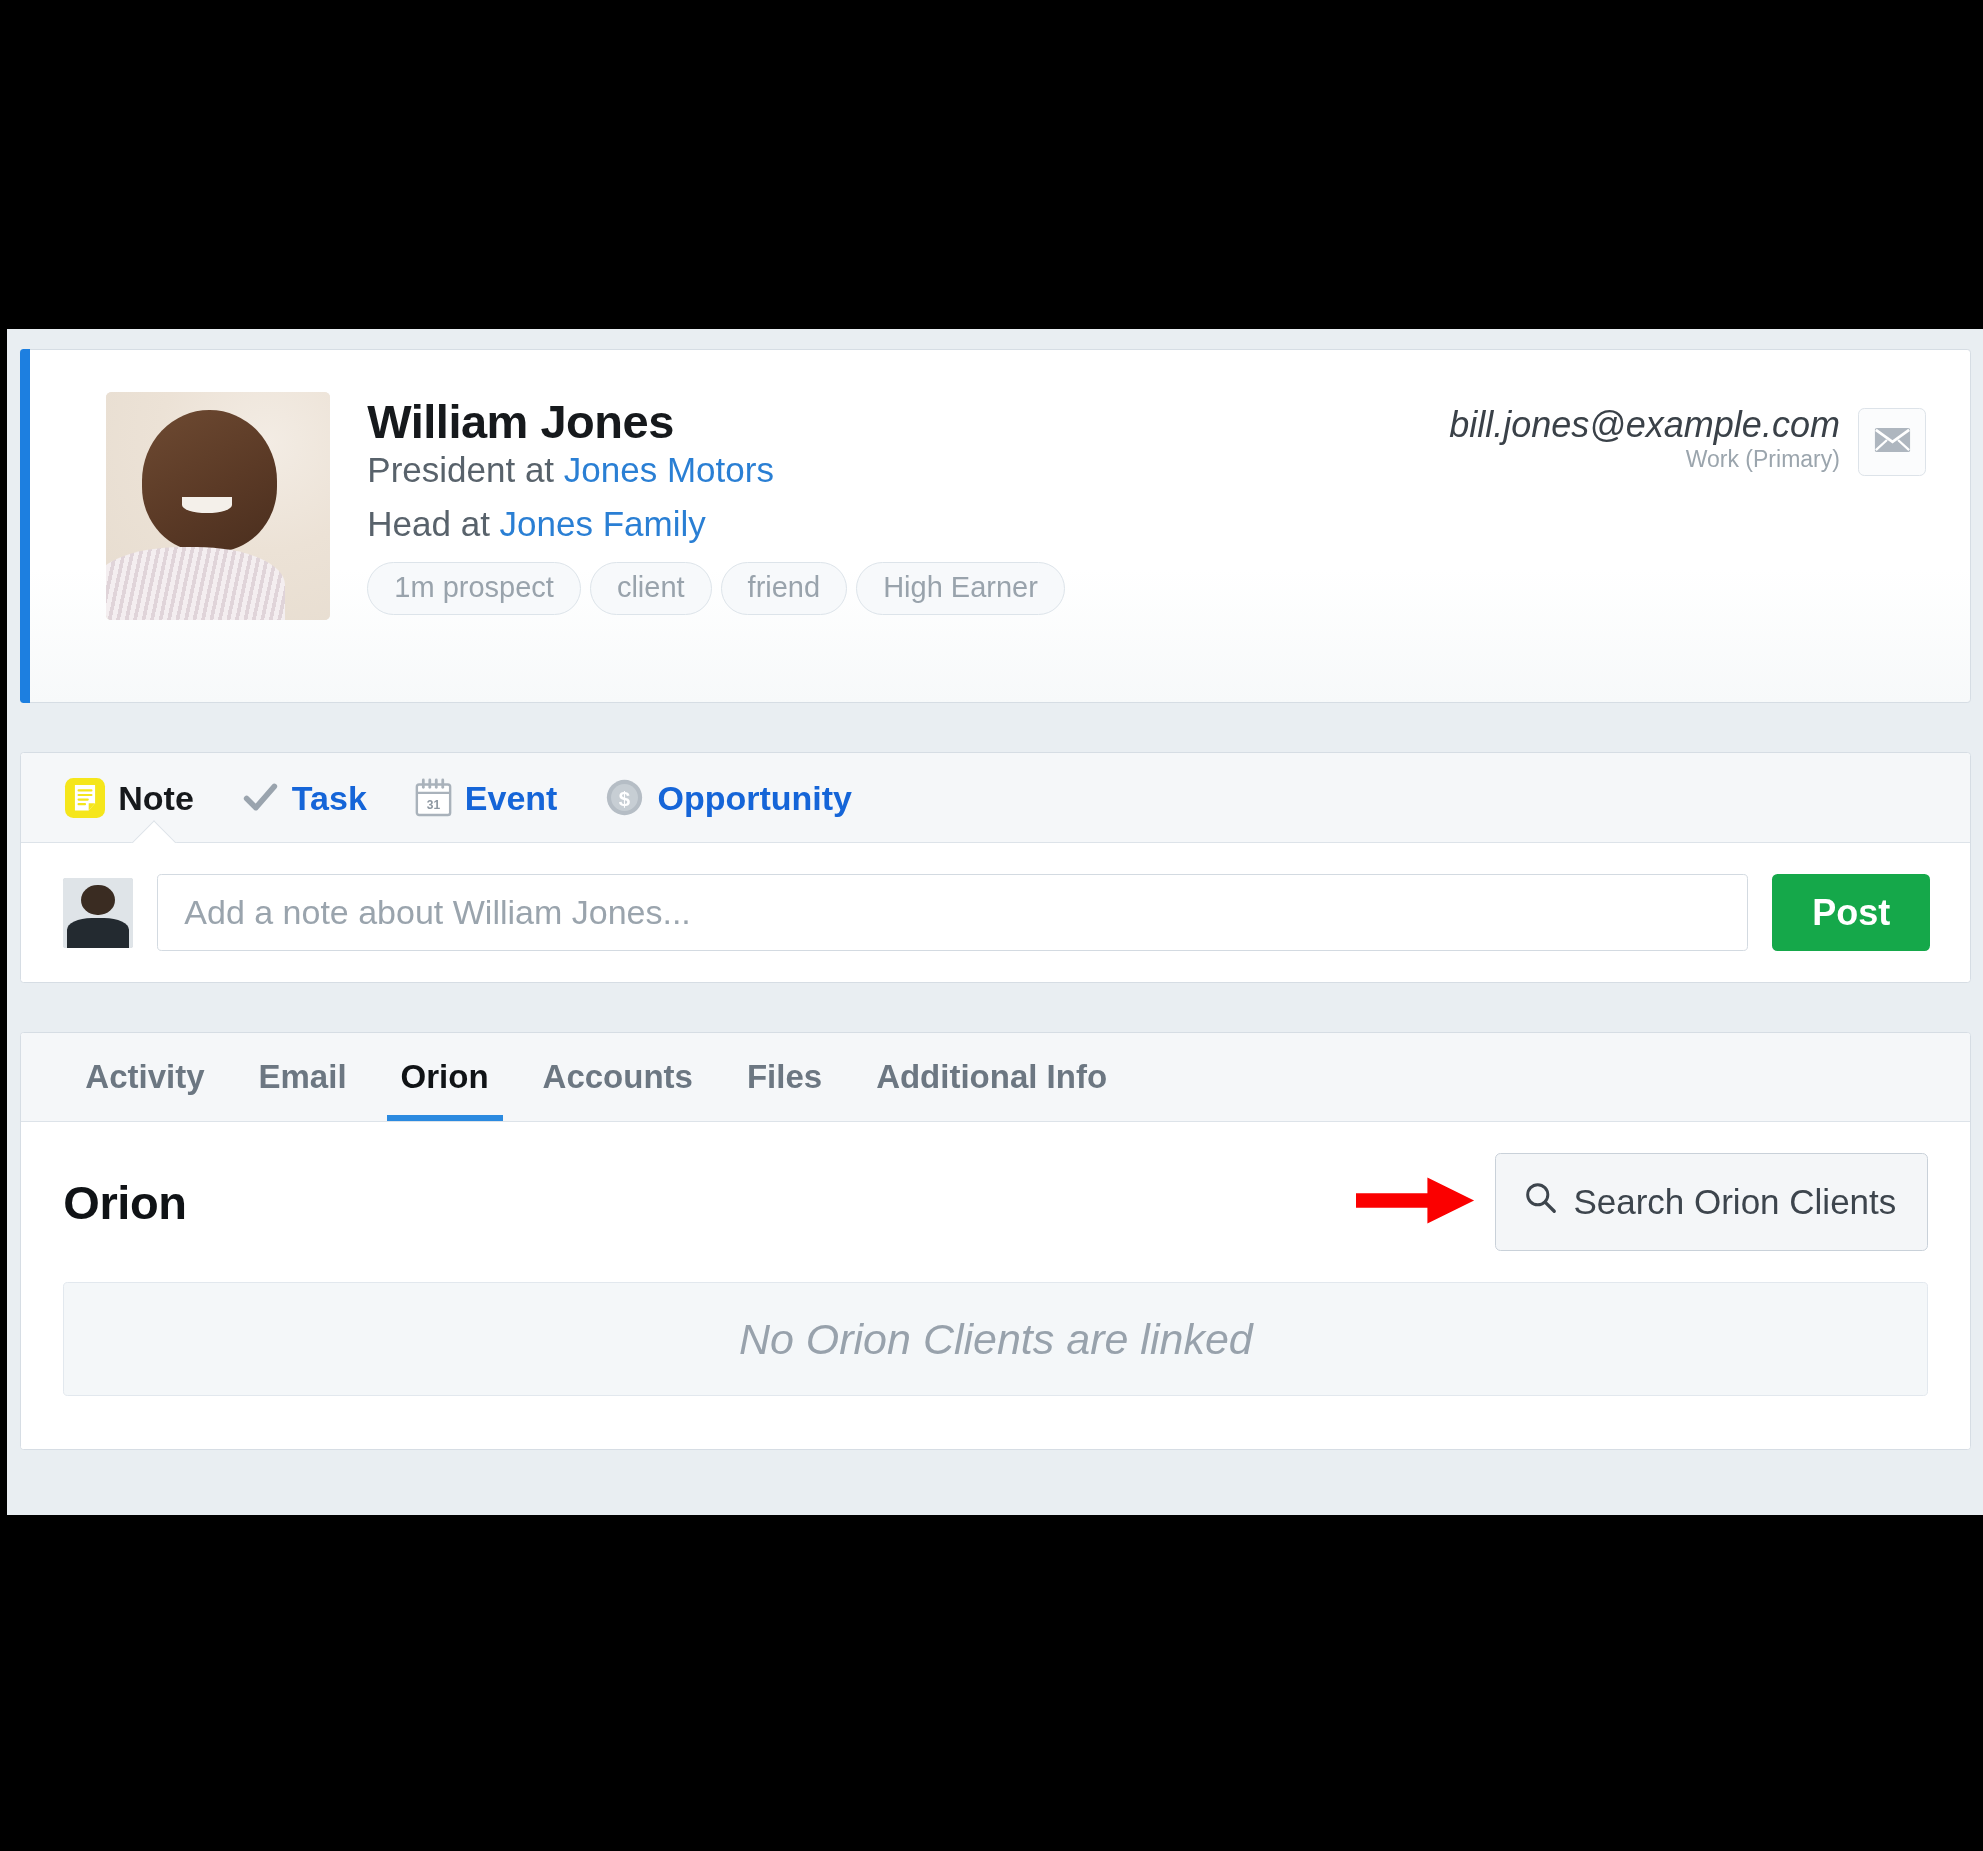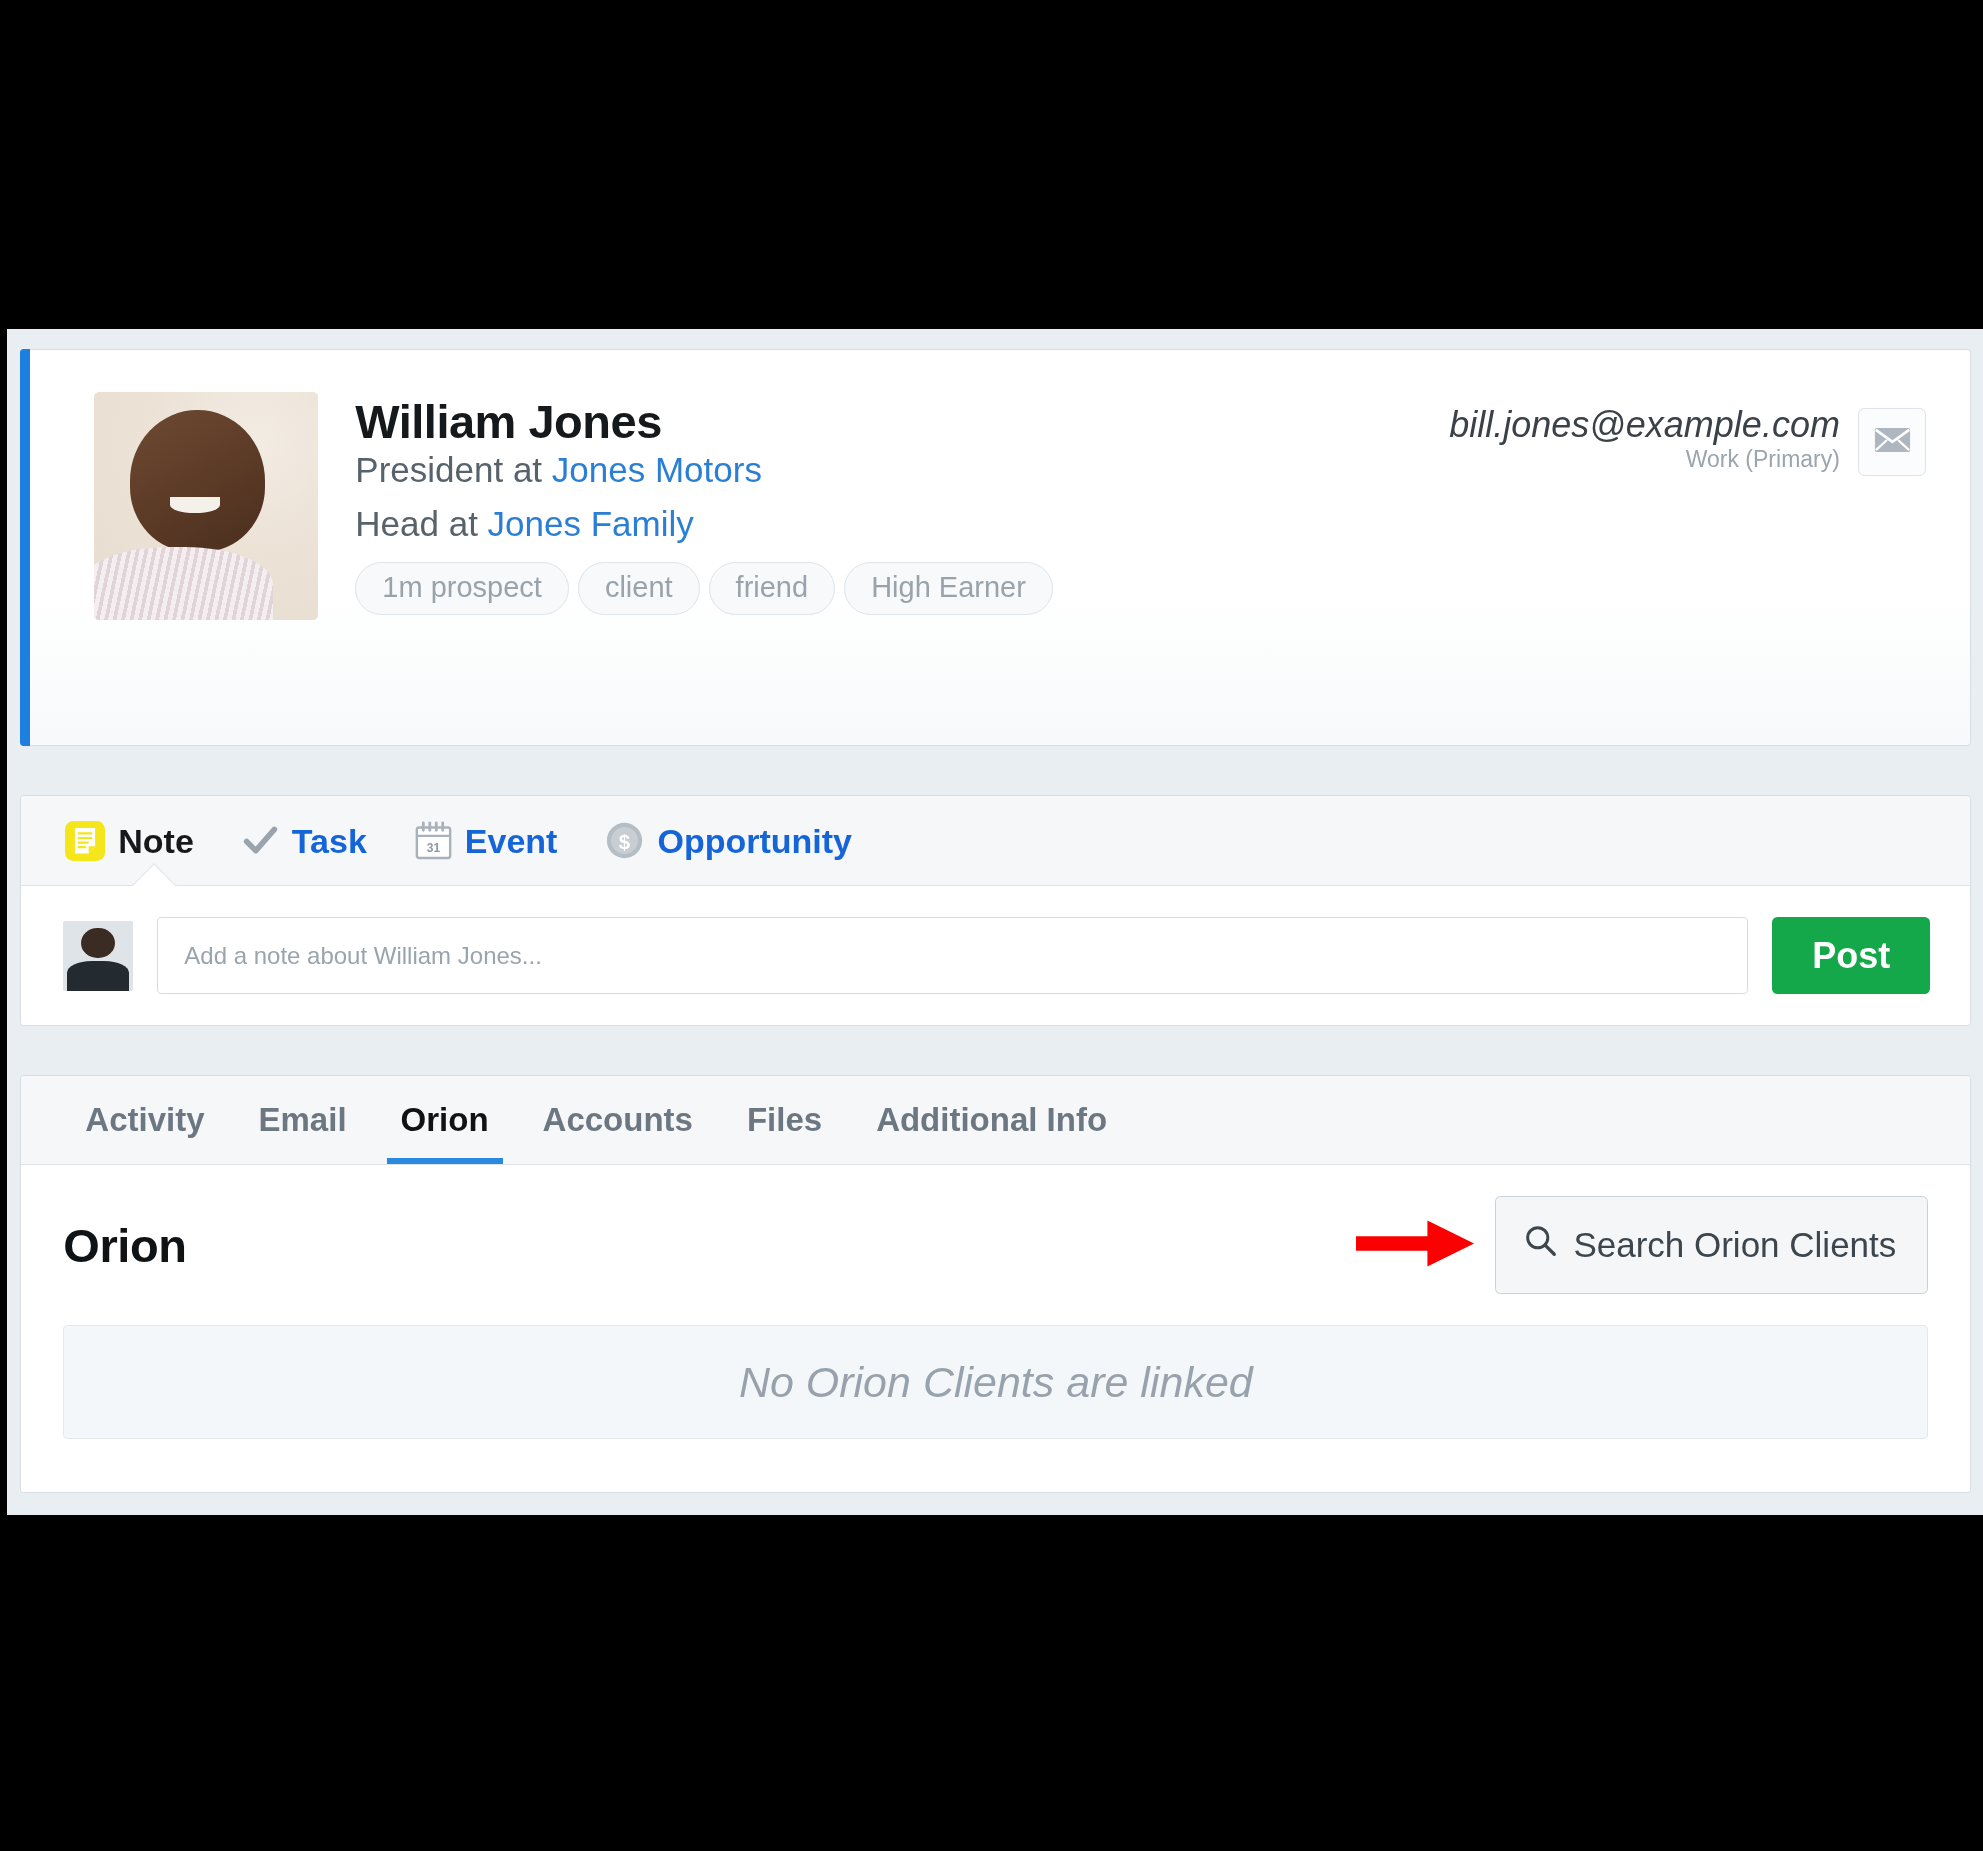--- a/index.html
+++ b/index.html
@@ -35,24 +35,24 @@
   .card {
     background: #ffffff;
     border: 0.9px solid #d6dde4;
     border-radius: 3.7px;
     width: 1951px;
   }
 
   
   #contact-card {
     position: relative;
-    height: 397px;
+    height: 354px;
     display: flex;
     align-items: flex-start;
-    padding: 42px 0 0 0;
+    padding: 42px 0 0 12px;
     background: linear-gradient(180deg, #ffffff 0%, #ffffff 62%, #f7f9fa 100%);
   }
   #contact-card::before {
     content: "";
     position: absolute;
     left: -0.9px; top: -0.9px; bottom: -0.9px;
     width: 9.2px;
     background: #1d7fe0;
     border-radius: 3.7px 0 0 3.7px;
   }
@@ -217,21 +217,21 @@
     overflow: hidden;
     position: relative;
     background: #cfd6db;
   }
   .note-input {
     flex: 1;
     height: 77px;
     border: 1.8px solid #d3dae1;
     border-radius: 4.6px;
     padding: 0 26px;
-    font-size: 24px;
+    font-size: 34px;
     color: #2b3238;
     font-family: "Liberation Sans", sans-serif;
     background: #ffffff;
     outline: none;
   }
   .note-input::placeholder { color: #9aa4ad; }
 
   .post-btn {
     height: 77px;
     min-width: 158px;

